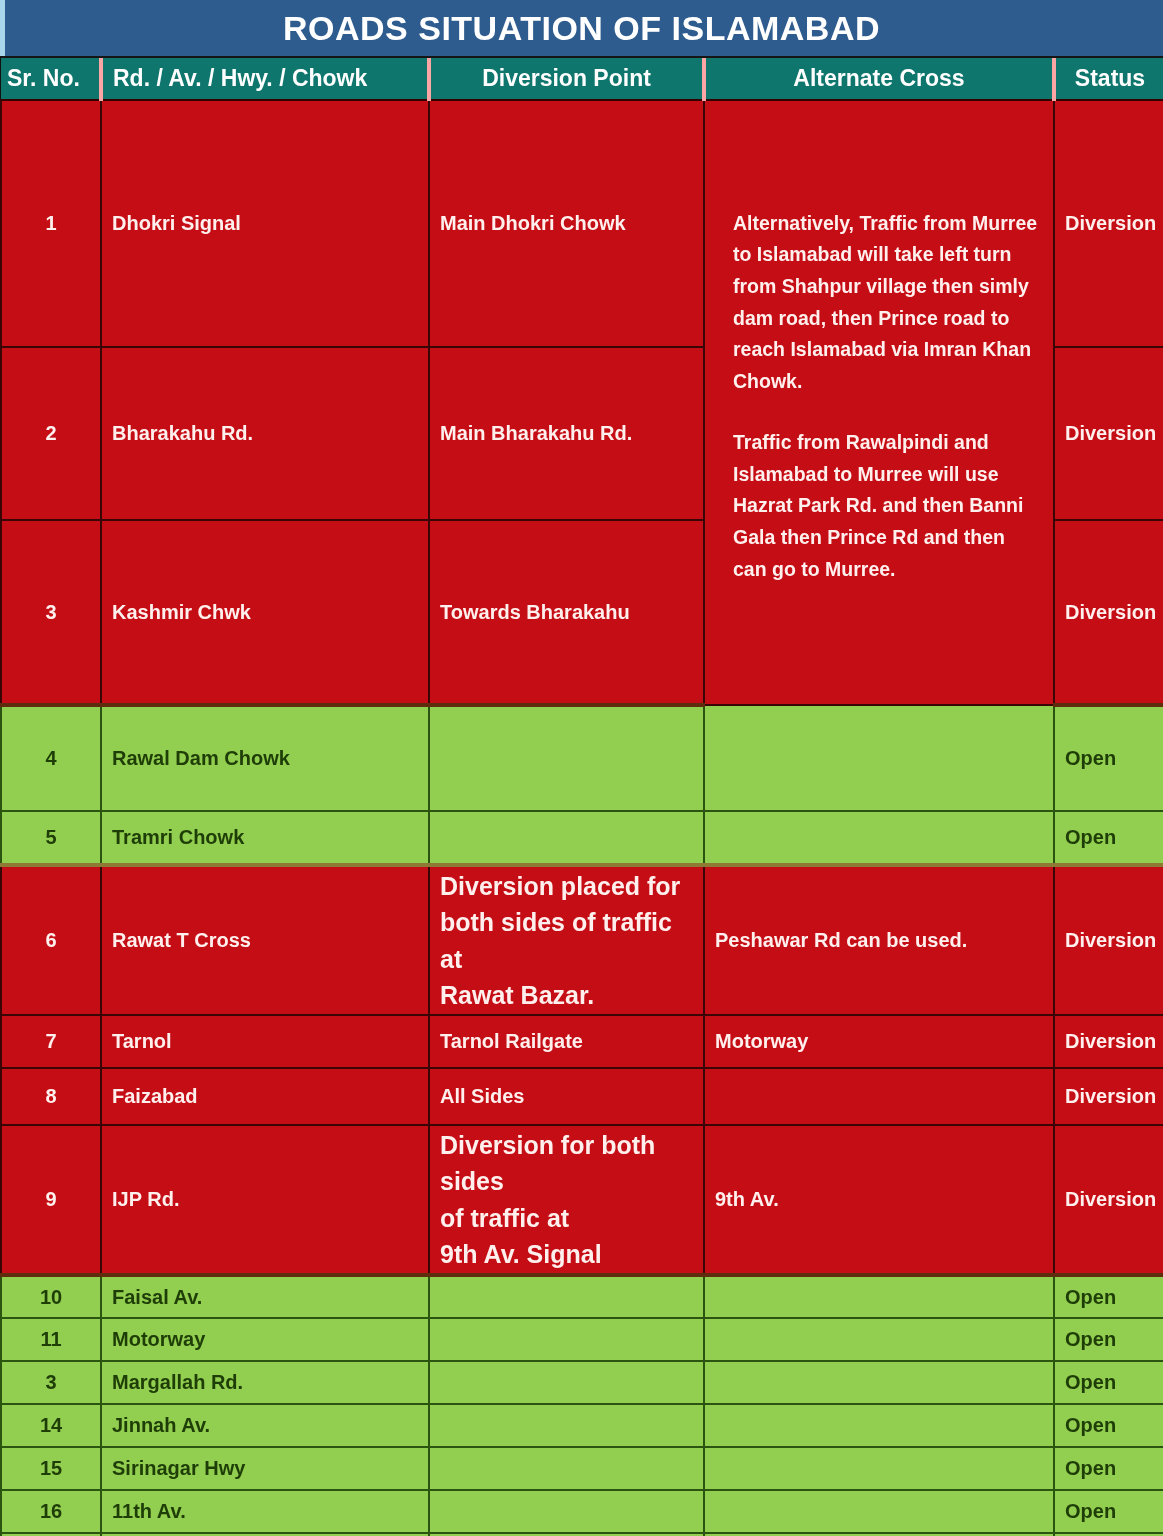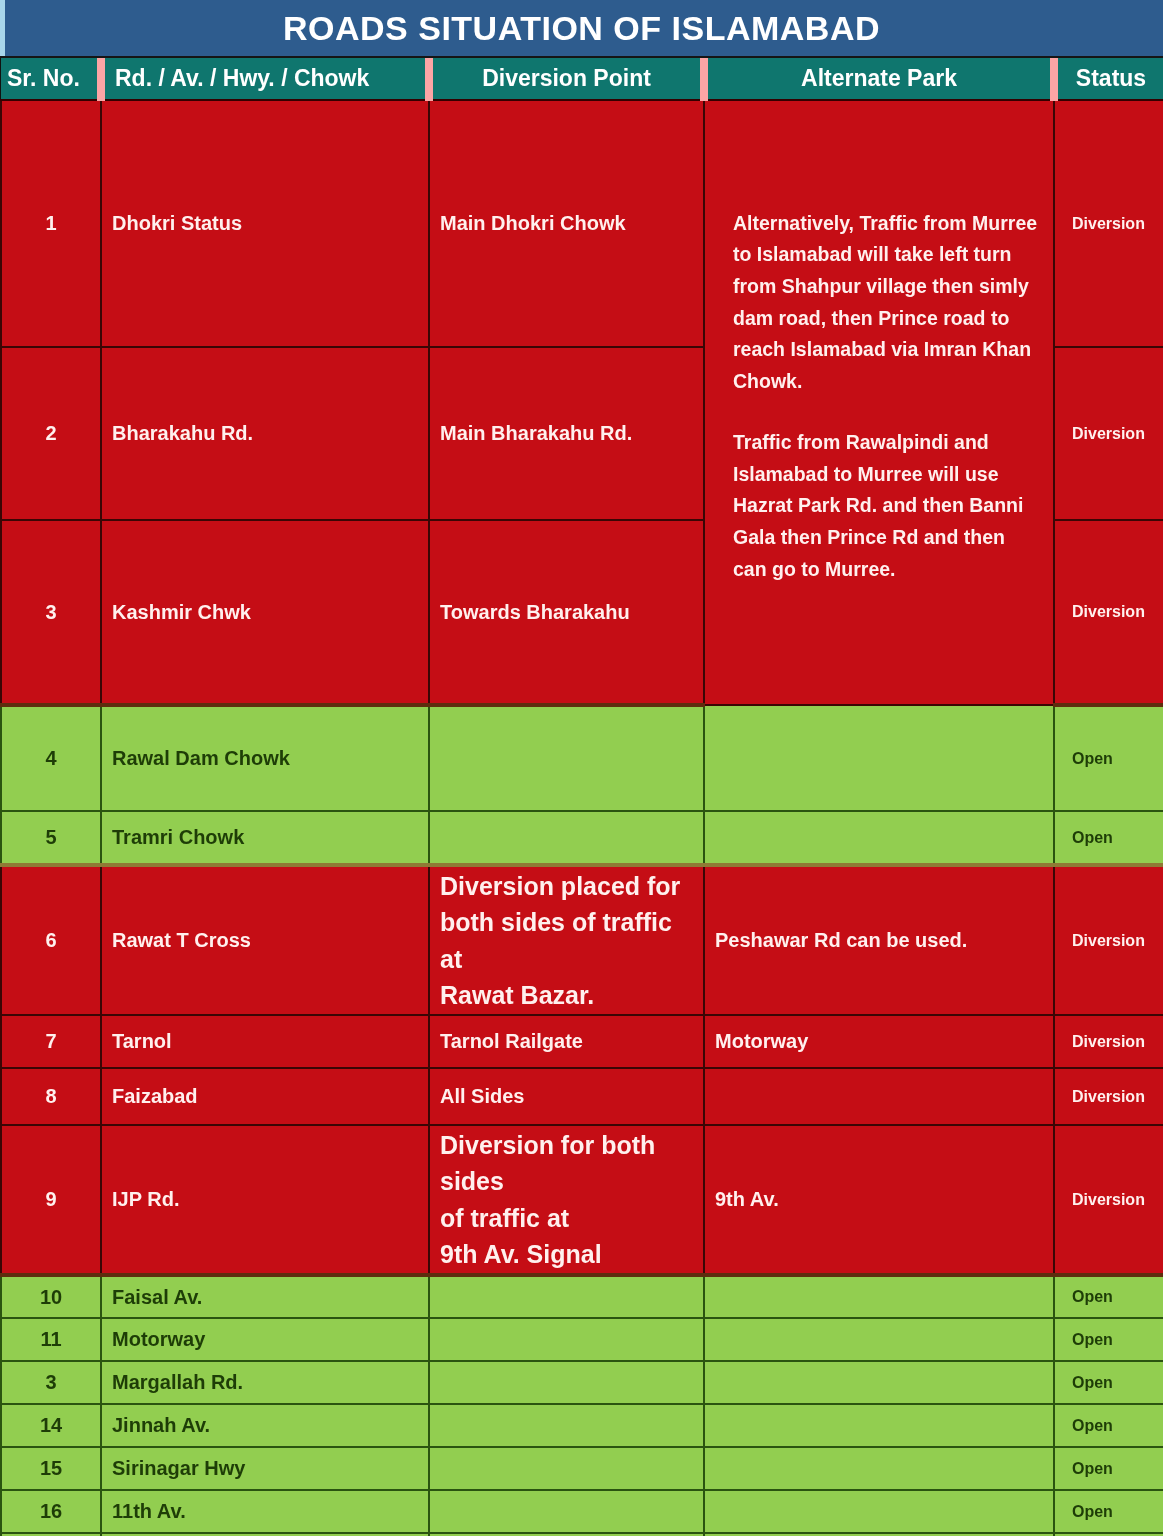--- a/index.html
+++ b/index.html
@@ -23,34 +23,34 @@
   .title-text{color:#ffffff;font-size:34px;letter-spacing:.5px;}
 
   
   table{border-collapse:collapse;table-layout:fixed;width:1163px;}
   td,th{box-sizing:border-box;overflow:hidden;vertical-align:middle;}
 
   
   tr.head{height:42px;background:#0f766e;}
   tr.head th{
     color:#ffffff;font-size:23px;text-align:center;
-    border-left:8px solid #fca5a5;border-bottom:2px solid #300;
+    border-left:4px solid #fca5a5;border-bottom:2px solid #300;
     padding:0 2px;white-space:nowrap;
   }
   tr.head th:first-child{border-left:none;text-align:left;padding-left:6px;}
   tr.head th.l{text-align:left;padding-left:10px;}
 
   
   td.red{background:#c50d15;color:#fff0ee;border:2px solid #3a0605;}
   td.green{background:#92ce50;color:#1e3d07;border:2px solid #2a5410;}
 
   td{font-size:20px;}
   td.sr{text-align:center;}
   td.road,td.point,td.alt{text-align:left;padding-left:10px;padding-right:6px;}
-  td.status{text-align:left;padding-left:17px;font-size:16px;}
+  td.status{text-align:left;padding-left:10px;font-size:20px;}
   td.pre{white-space:pre-line;line-height:1.45;font-size:25px;}
 
   
   td.altmerge{vertical-align:middle;padding:12px 10px 12px 28px;}
   td.altmerge .para{font-size:19.5px;line-height:1.62;margin:0 0 30px 0;}
   td.altmerge .para:last-child{margin-bottom:12px;}
 
   
   tr.to-green td{border-bottom:4px solid #5e2d0e;}
   tr.to-red td{border-bottom:4px solid #8f7a35;}
@@ -78,27 +78,27 @@
         <col style="width:275px">
       <col style="width:350px">
         <col style="width:110px">
     </colgroup>
 
     <tbody>
         <tr class="head">
       <th>Sr. No.</th>
       <th class="l">Rd. / Av. / Hwy. / Chowk</th>
       <th>Diversion Point</th>
-      <th>Alternate Park</th>
+      <th>Alternate Cross</th>
       <th>Status</th>
     </tr>
 
     <tr class="r1">
       <td class="red sr">1</td>
-      <td class="red road">Dhokri Status</td>
+      <td class="red road">Dhokri Signal</td>
       <td class="red point">Main Dhokri Chowk</td>
       <td class="red altmerge" rowspan="3">
         <p class="para">Alternatively, Traffic from Murree to Islamabad will take left turn from Shahpur village then simly dam road, then Prince road to reach Islamabad via Imran Khan Chowk.</p>
         <p class="para">Traffic from Rawalpindi and Islamabad to Murree will use Hazrat Park Rd. and then Banni Gala then Prince  Rd and then can go to Murree.</p>
       </td>
       <td class="red status">Diversion</td>
     </tr>
     <tr class="r2">
       <td class="red sr">2</td>
       <td class="red road">Bharakahu Rd.</td>

